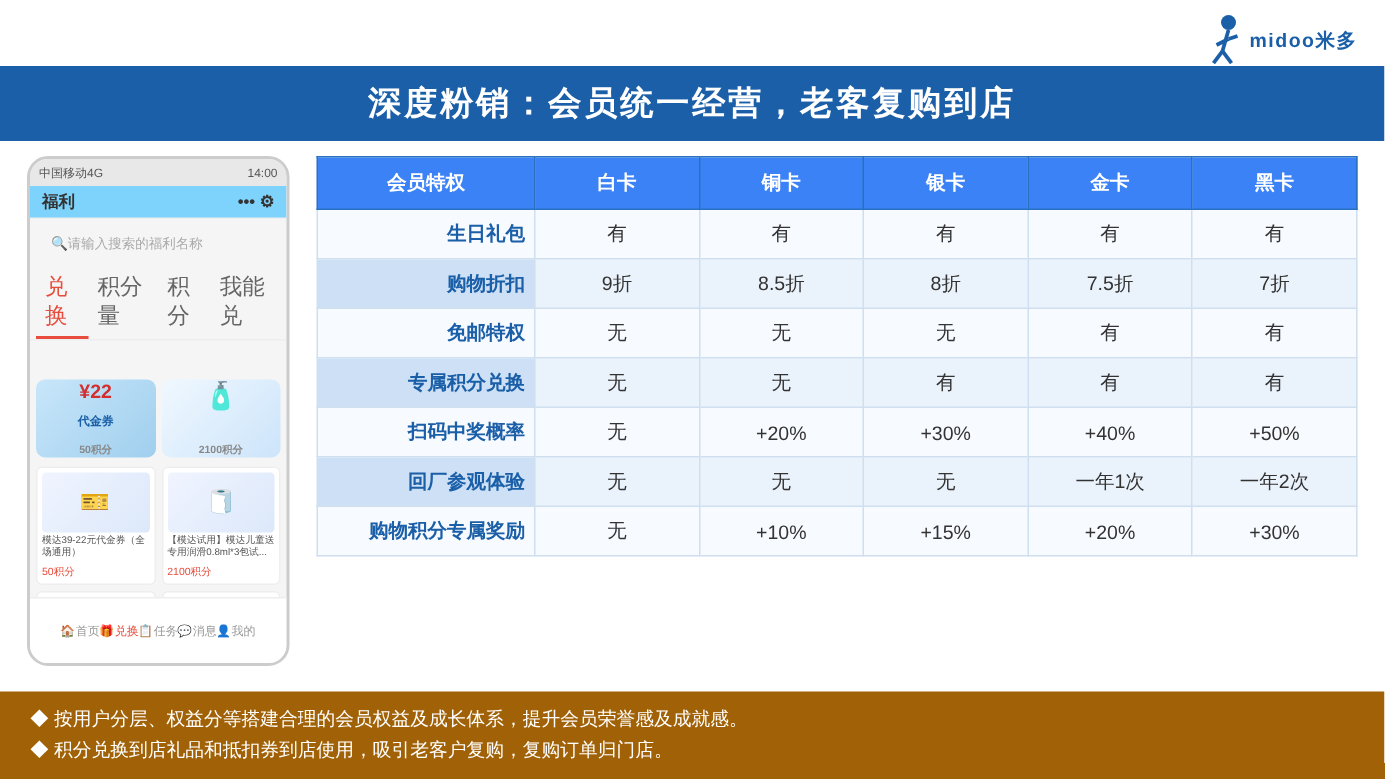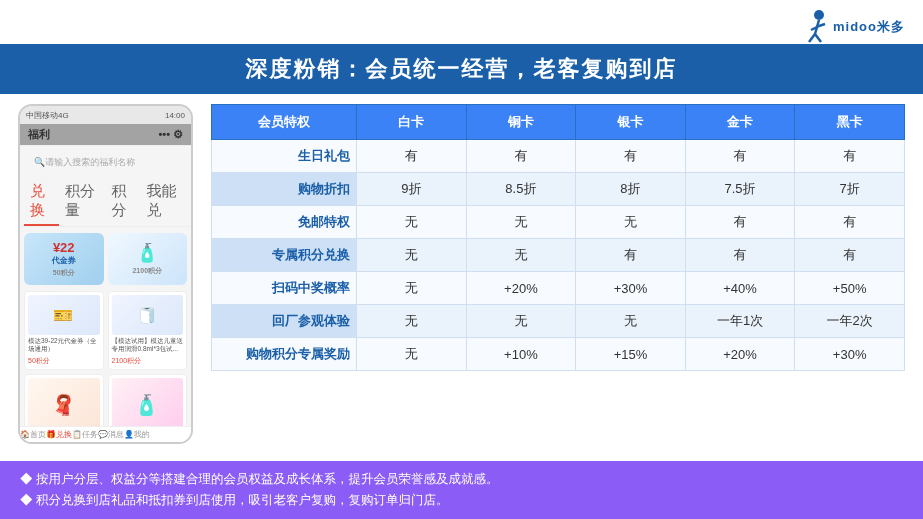--- a/index.html
+++ b/index.html
@@ -69,21 +69,21 @@
       height: 18px;
       display: flex;
       align-items: center;
       justify-content: space-between;
       padding: 0 6px;
       font-size: 8px;
       color: #555;
       gap: 10px;
     }
     .phone-nav-bar {
-      background: #a3a3a3;
+      background: #7dd3fc;
       height: 22px;
       display: flex;
       align-items: center;
       justify-content: space-between;
       padding: 0 8px;
       border-bottom: 1px solid #eee;
       font-size: 11px;
       font-weight: bold;
       color: #333;
     }
@@ -117,25 +117,26 @@
       gap: 4px;
       padding: 6px 4px;
     }
     .phone-card {
       flex: 1;
       background: linear-gradient(135deg, #c8e6fa, #a0cfee);
       border-radius: 6px;
       height: 52px;
       display: flex;
       flex-direction: column;
-      justify-content: center;
+      justify-content: space-between;
       align-items: center;
       font-size: 8px;
       color: #1a5fa8;
       font-weight: bold;
+      margin-top: 20px;
     }
     .phone-card .price {
       font-size: 13px;
       color: #d32f2f;
       font-weight: bold;
     }
     .phone-card-row {
       display: flex;
       gap: 4px;
       padding: 0 4px 4px 4px;
@@ -167,26 +168,26 @@
     }
     .phone-product-points {
       color: #e74c3c;
       font-size: 7px;
       margin-top: 2px;
     }
     .phone-bottom-nav {
       position: absolute;
       bottom: 0;
       left: 0; right: 0;
-      height: 16px;
+      height: 44px;
       background: #fff;
       border-top: 1px solid #eee;
       display: flex;
       align-items: center;
-      justify-content: flex-start;
+      justify-content: center;
       font-size: 8px;
       color: #999;
     }
     .phone-bottom-nav span.active-nav {
       color: #e74c3c;
     }
     .phone-product-big {
       padding: 0 4px 2px 4px;
       display: flex;
       gap: 4px;
@@ -251,21 +252,21 @@
       text-align: right;
     }
     .members-table tr:nth-child(even) td:first-child {
       background: #cde0f5;
     }
     .col-feature { width: 90px; }
     .col-card { width: 68px; }
 
     
     .footer {
-      background: #8b5cf6;
+      background: #a16207;
       padding: 8px 20px;
       position: absolute;
       bottom: 0;
       left: 0; right: 0;
     }
     .footer-item {
       color: #fff;
       font-size: 12.5px;
       line-height: 1.7;
     }

